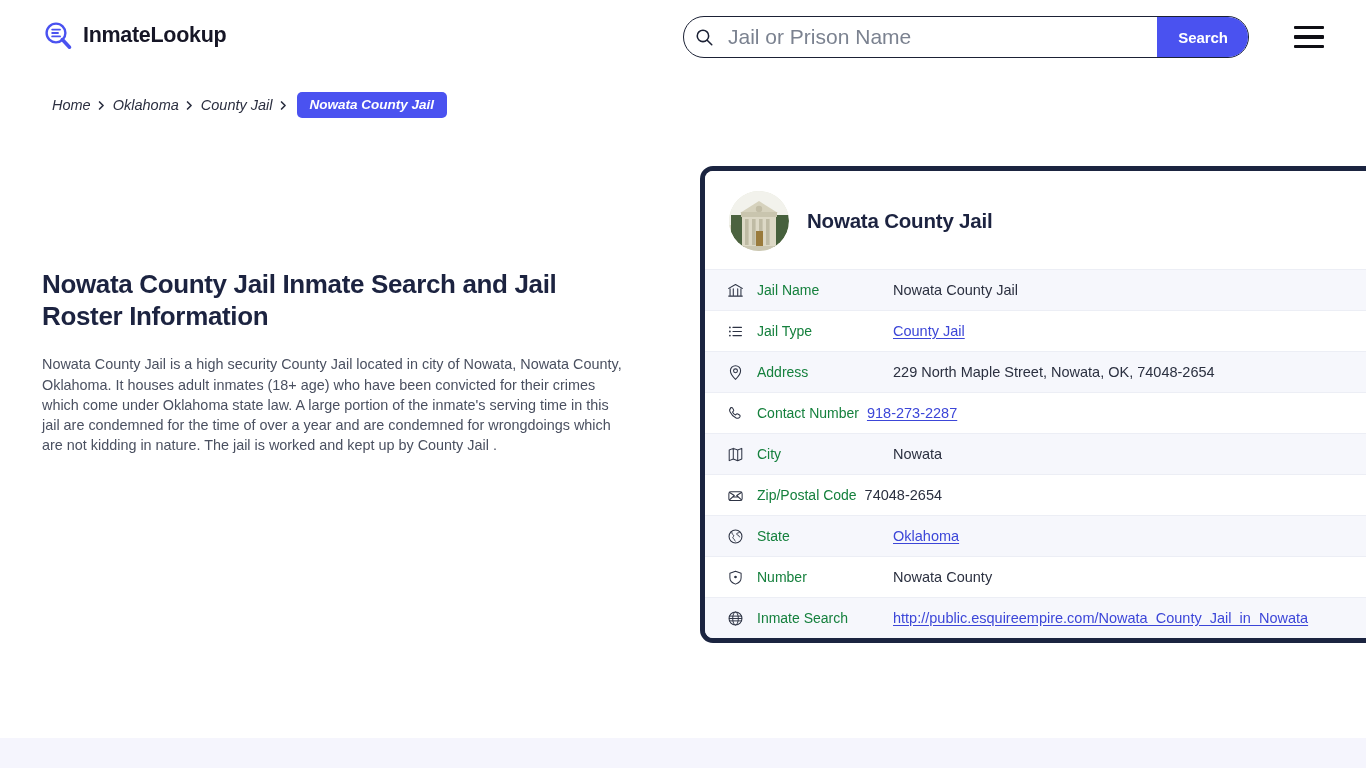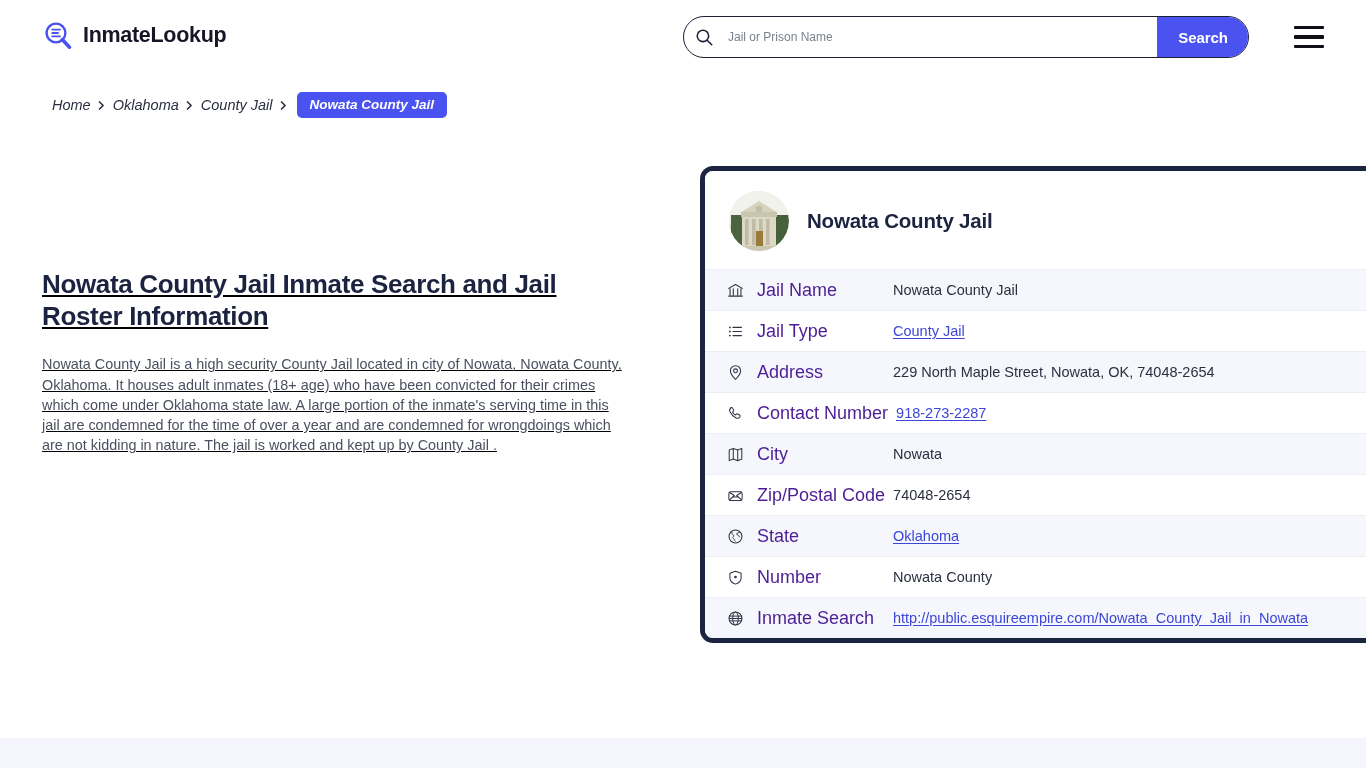--- a/index.html
+++ b/index.html
@@ -46,21 +46,21 @@
   }
   .search-icon-wrap {
     width: 40px; height: 100%;
     display: flex; align-items: center; justify-content: center;
     flex: none;
   }
   .search-input {
     flex: 1 1 auto; height: 100%;
     border: 0; outline: 0; background: transparent;
     font-family: "Liberation Sans", sans-serif;
-    font-size: 12px; color: #1b2135;
+    font-size: 21px; color: #1b2135;
     padding: 0 4px;
   }
   .search-input::placeholder { color: #7b8290; opacity: 1; }
   .search-btn {
     flex: none;
     height: 42px; width: 92px;
     margin-right: -1px;
     background: #4a52f0;
     color: #ffffff;
     border: 0;
@@ -101,21 +101,20 @@
     border-radius: 5px;
     padding: 5px 13px 6px 13px;
     white-space: nowrap;
     margin-left: 2px;
   }
 
   
   .left-col {
     position: absolute; left: 42px; top: 268px;
     width: 590px;
-    text-decoration: underline;
   }
   .page-title {
     margin: 0 0 22px 0;
     font-size: 26px; font-weight: 700;
     line-height: 1.24;
     color: #1c2340;
     letter-spacing: -0.35px;
   }
   .body-par {
     margin: 0 8px 22px 0;
@@ -162,22 +161,22 @@
     font-size: 14.5px;
   }
   .row.alt { background: #f6f7fc; }
   .row.plain { background: #ffffff; }
   .row-icon {
     width: 30px; flex: none;
     display: flex; align-items: center;
     color: #2d3344;
   }
   .row-label {
-    color: #4c1d95;
-    font-size: 18px;
+    color: #15803d;
+    font-size: 14px;
     flex: none;
     white-space: nowrap;
     padding-right: 8px;
   }
   .row-label.narrow { width: 136px; }
   .row-value {
     color: #2b3040;
     font-size: 14.5px;
     white-space: nowrap;
     overflow: visible;

